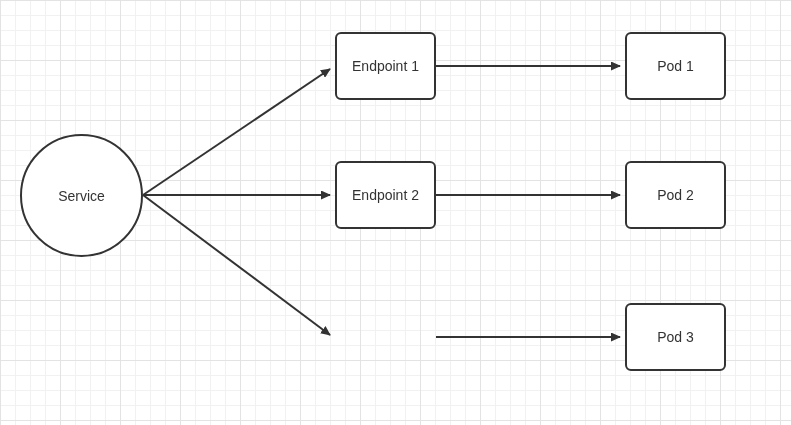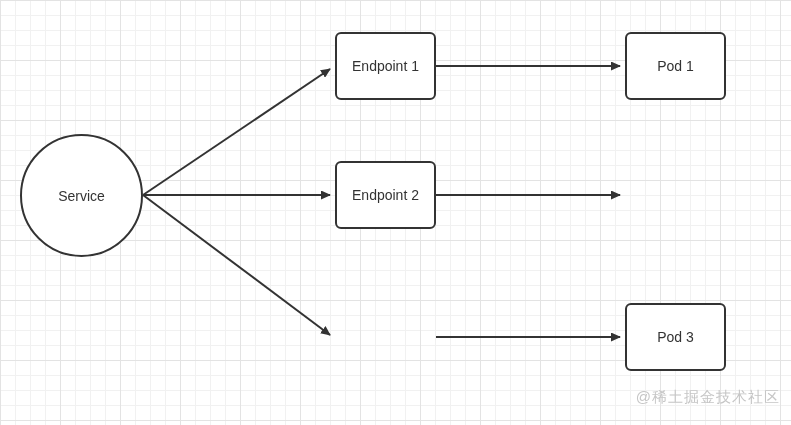--- a/index.html
+++ b/index.html
@@ -93,19 +93,21 @@
   <div class="node rect ep row1">
     <span>Endpoint 1</span>
   </div>
   <div class="node rect ep row2">
     <span>Endpoint 2</span>
   </div>
 
   <div class="node rect pod row1">
     <span>Pod 1</span>
   </div>
+  <div class="node rect pod row2">
+    <span>Pod 2</span>
+  </div>
   <div class="node rect pod row3">
     <span>Pod 3</span>
   </div>
 
-  <div class="watermark">@稀土掘金技术社区</div>
 
 </div>
 
 </body></html>

